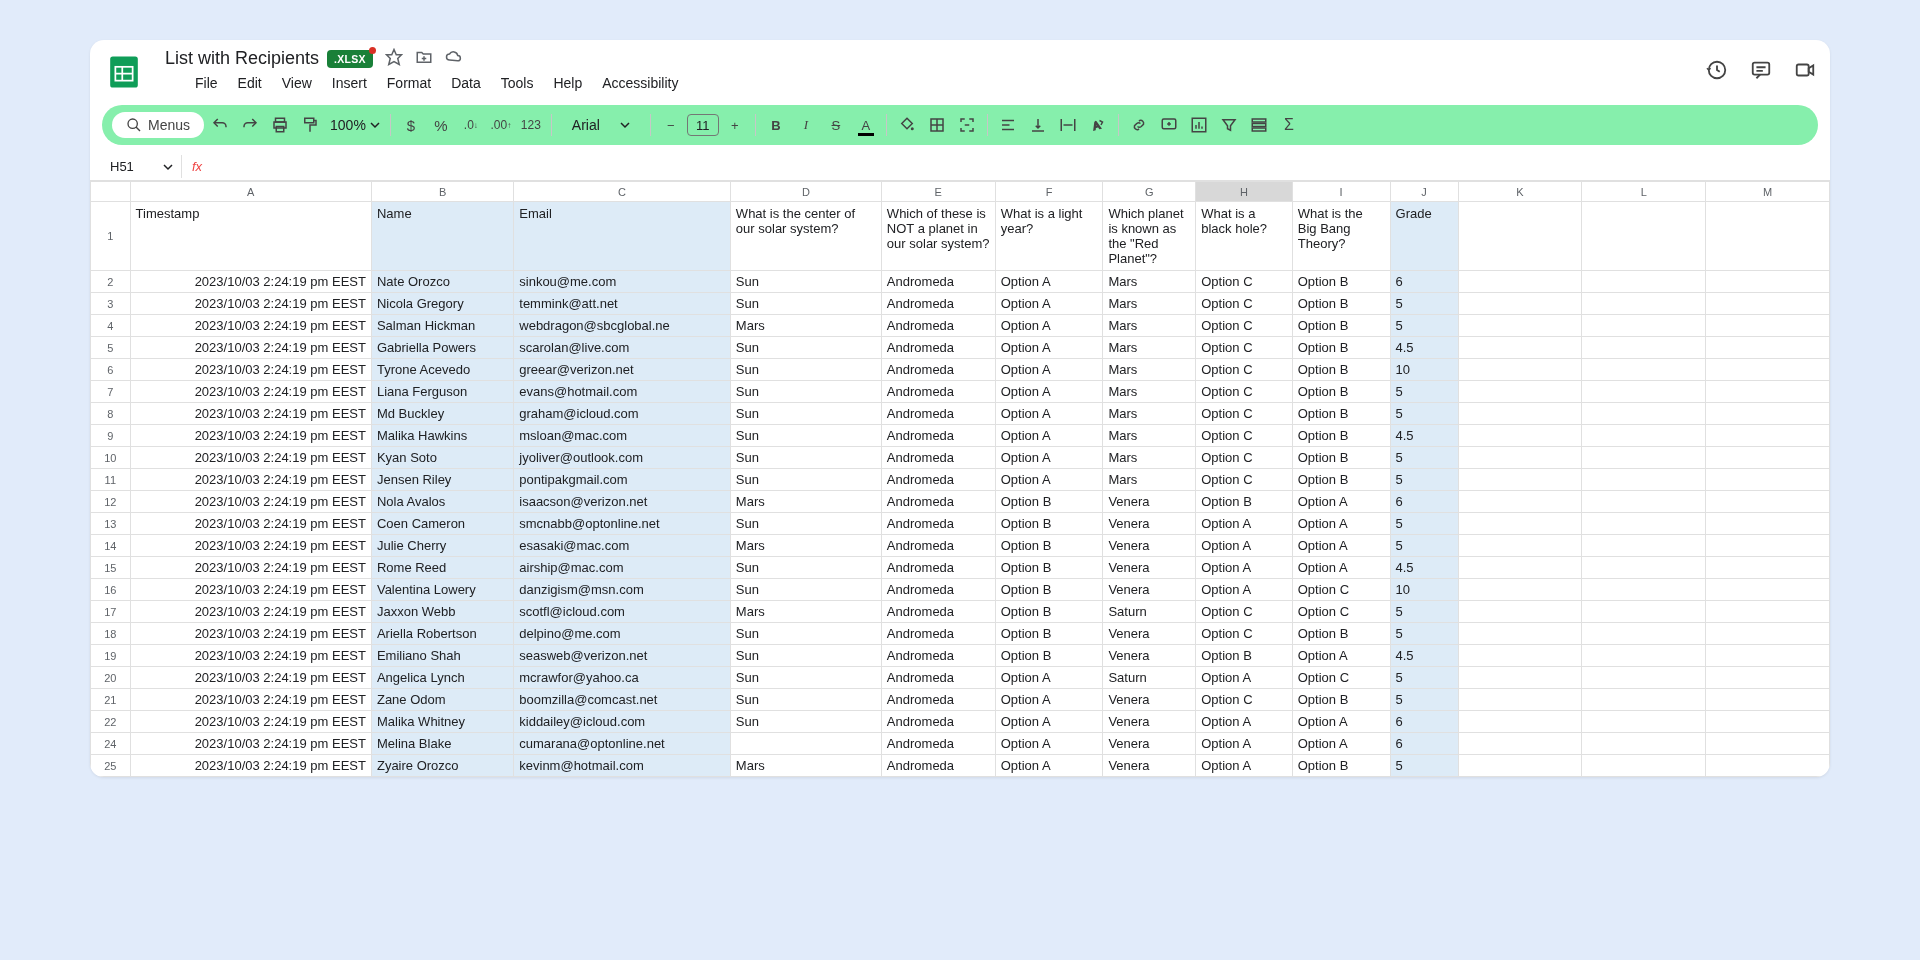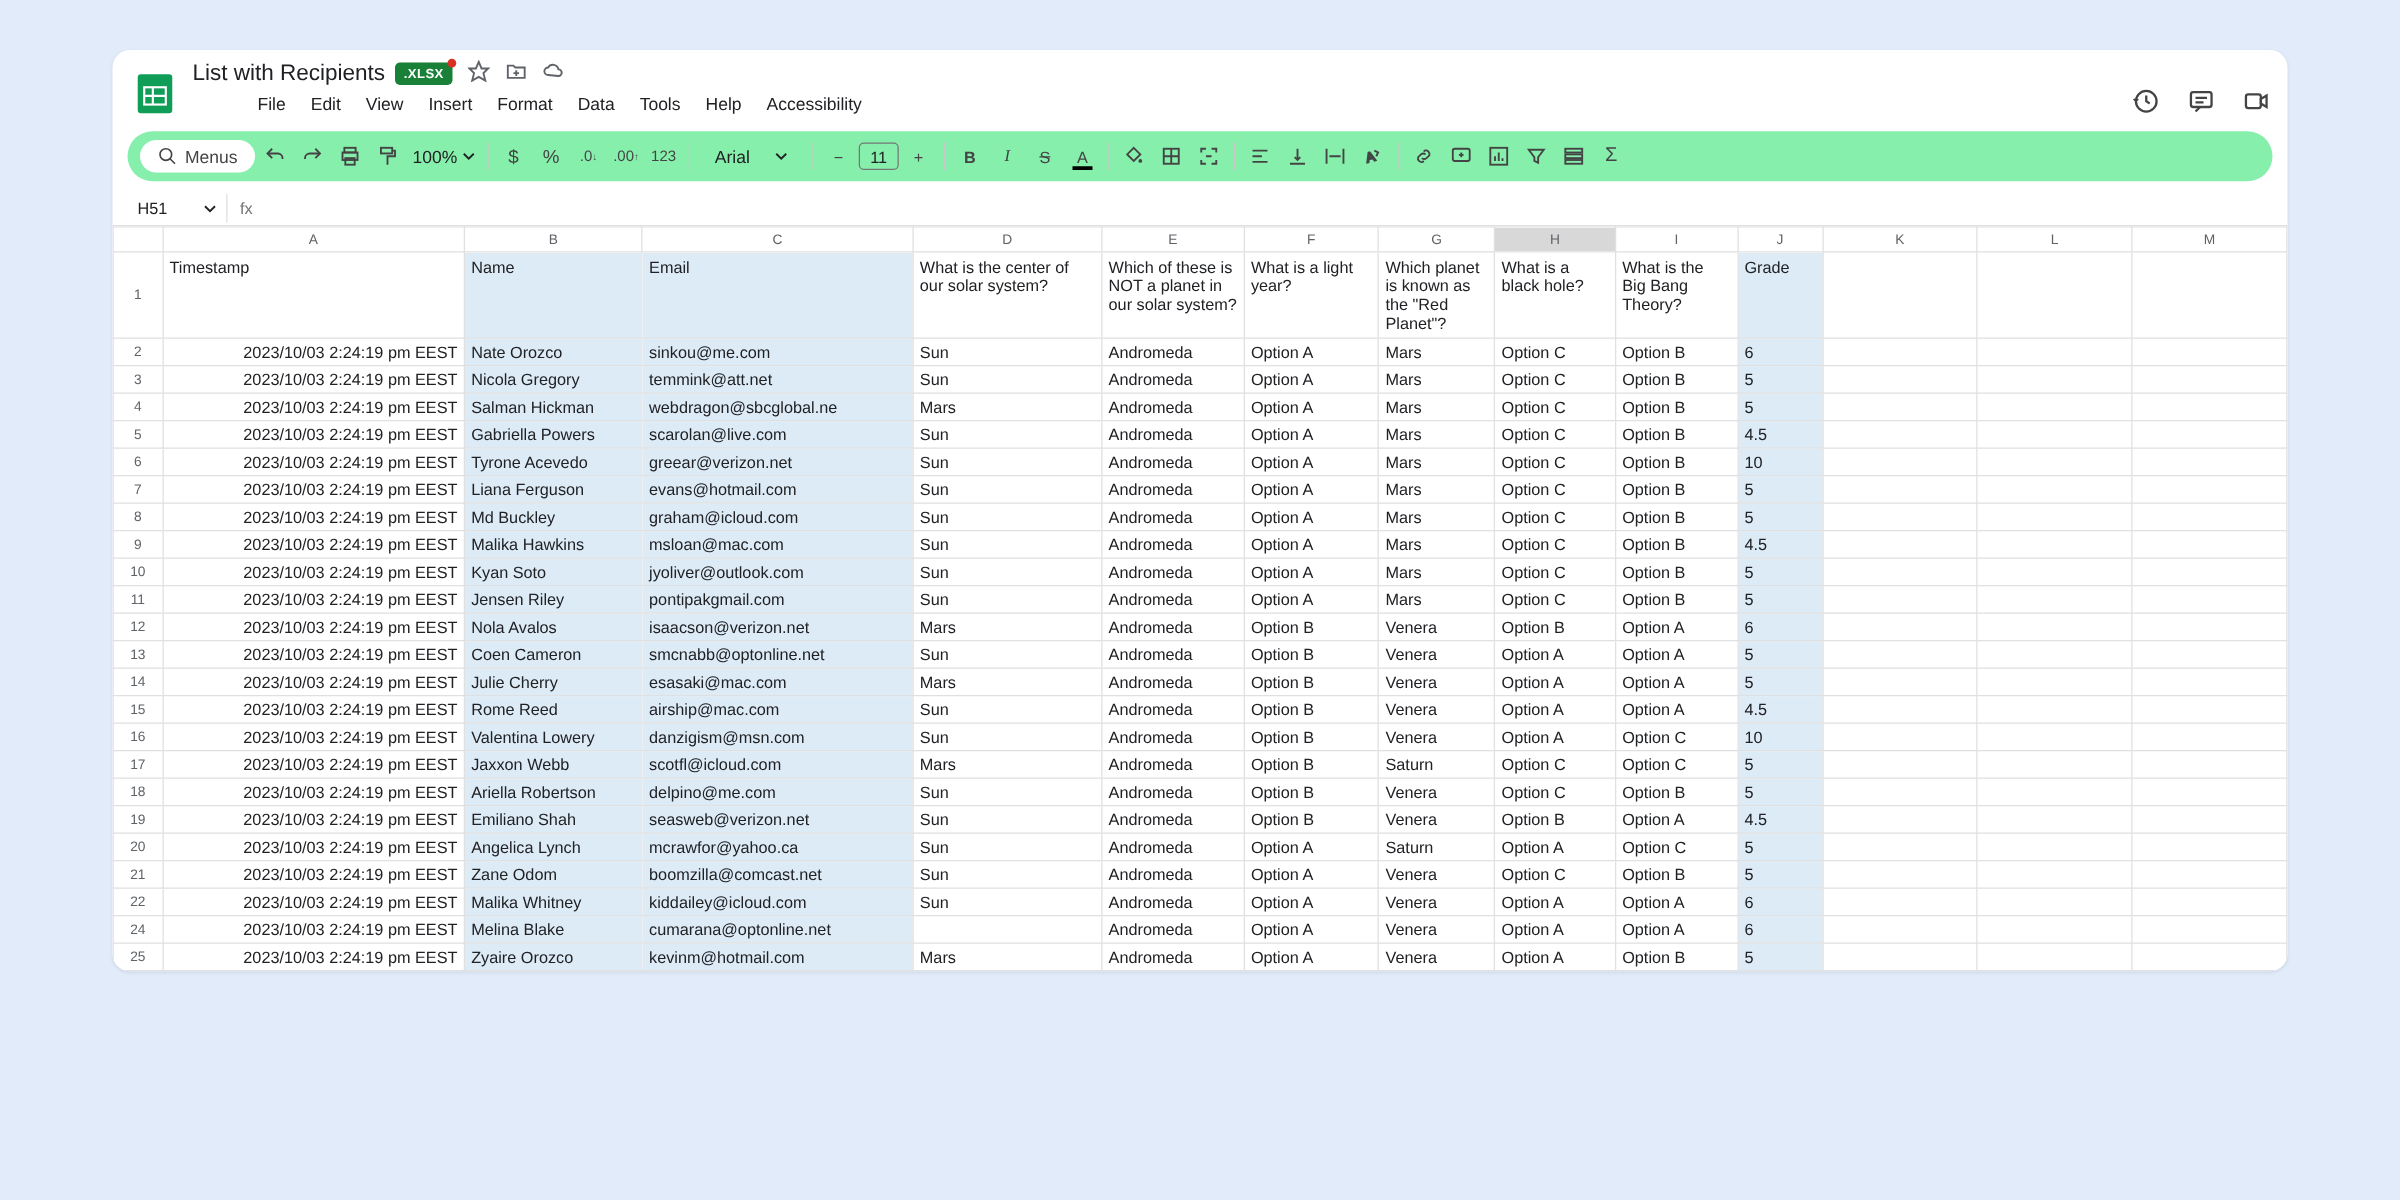--- a/index.html
+++ b/index.html
@@ -1,46 +1,46 @@
 <!DOCTYPE html>
 <html><head>
 <meta charset="utf-8">
 <style>
 *{box-sizing:border-box;margin:0;padding:0}
 body{font-family:Arial,sans-serif;background:#e1ebfa;font-size:13px;color:#202124}
 .frame{background:#fff;border-radius:14px;margin:40px 90px;overflow:hidden;box-shadow:0 1px 3px rgba(0,0,0,0.08)}
 .header{padding:8px 14px 2px}
-.title-row{display:flex;align-items:flex-end;gap:10px}
+.title-row{display:flex;align-items:center;gap:21px}
 .doc-icon{width:40px;height:40px;display:flex;align-items:center;justify-content:center}
 .doc-icon svg{width:38px;height:38px}
 .title-stack{flex:1}
 .doc-title{display:flex;align-items:center;gap:8px}
 .doc-title span.name{font-size:18px;color:#202124}
 .badge{background:#198038;color:#fff;font-size:10.5px;font-weight:700;padding:3px 7px;border-radius:4px;position:relative;letter-spacing:0.3px}
 .badge::after{content:"";position:absolute;top:-3px;right:-3px;width:7px;height:7px;background:#d93025;border-radius:50%}
 .title-actions{display:flex;gap:12px;color:#5f6368;margin-left:4px}
 .title-actions svg{width:18px;height:18px}
 .right-actions{display:flex;gap:22px;align-items:center;color:#444}
 .right-actions svg{width:22px;height:22px}
-.menu-row{display:flex;gap:4px;margin-top:2px;margin-left:44px}
+.menu-row{display:flex;gap:4px;margin-top:2px;margin-left:22px}
 .menu-row span{font-size:14px;padding:4px 8px;color:#202124;cursor:pointer;border-radius:4px}
 .toolbar{display:flex;align-items:center;gap:2px;padding:6px 10px;background:#86efac;border-radius:24px;margin:8px 12px}
 .search-pill{display:flex;align-items:center;gap:6px;background:#fff;border-radius:16px;padding:5px 14px;font-size:14px;color:#444}
 .tb{width:28px;height:28px;display:flex;align-items:center;justify-content:center;color:#444;cursor:pointer;border-radius:4px}
 .tb svg{width:18px;height:18px}
 .sep{width:1px;height:22px;background:#c7c7c7;margin:0 4px}
 .zoom{font-size:14px;padding:0 4px;display:flex;align-items:center;gap:4px}
 .fontfam{font-size:14px;padding:0 14px;min-width:70px;display:flex;align-items:center;justify-content:space-between;gap:20px}
 .fontsize{display:flex;align-items:center;gap:2px}
 .fontsize .box{border:1px solid #747775;border-radius:4px;width:32px;height:22px;display:flex;align-items:center;justify-content:center;font-size:13px}
 .color-under{position:relative}
 .color-under::after{content:"";position:absolute;bottom:3px;left:6px;right:6px;height:3px;background:#000}
 .formula-row{display:flex;align-items:center;border-bottom:1px solid #e0e0e0;padding:2px 0}
 .namebox{width:80px;padding:4px 8px;font-size:13px;display:flex;align-items:center;justify-content:space-between;border-right:1px solid #e0e0e0;margin-left:12px}
-.fx{color:#737373;padding:0 10px;font-size:13px}
+.fx{font-style:italic;color:#ef4444;padding:0 10px;font-size:13px}
 .grid-wrap{overflow:auto}
 table{border-collapse:collapse;width:100%;font-size:13px;table-layout:fixed}
 th,td{border:1px solid #e0e0e0;padding:3px 5px;white-space:nowrap;overflow:hidden;text-overflow:clip;height:20px}
 th{background:#fff;font-weight:normal;color:#5f6368;font-size:11px;text-align:center}
 th.corner{background:#fff;width:32px}
 th.rownum{background:#fff;width:32px;text-align:center;font-size:11px}
 .hdr td{vertical-align:top;white-space:normal;height:auto;padding:4px 5px}
 td.ts{text-align:right}
 .hl{background:#ddebf7}
 .hl-sel{background:#d8d8d8}

